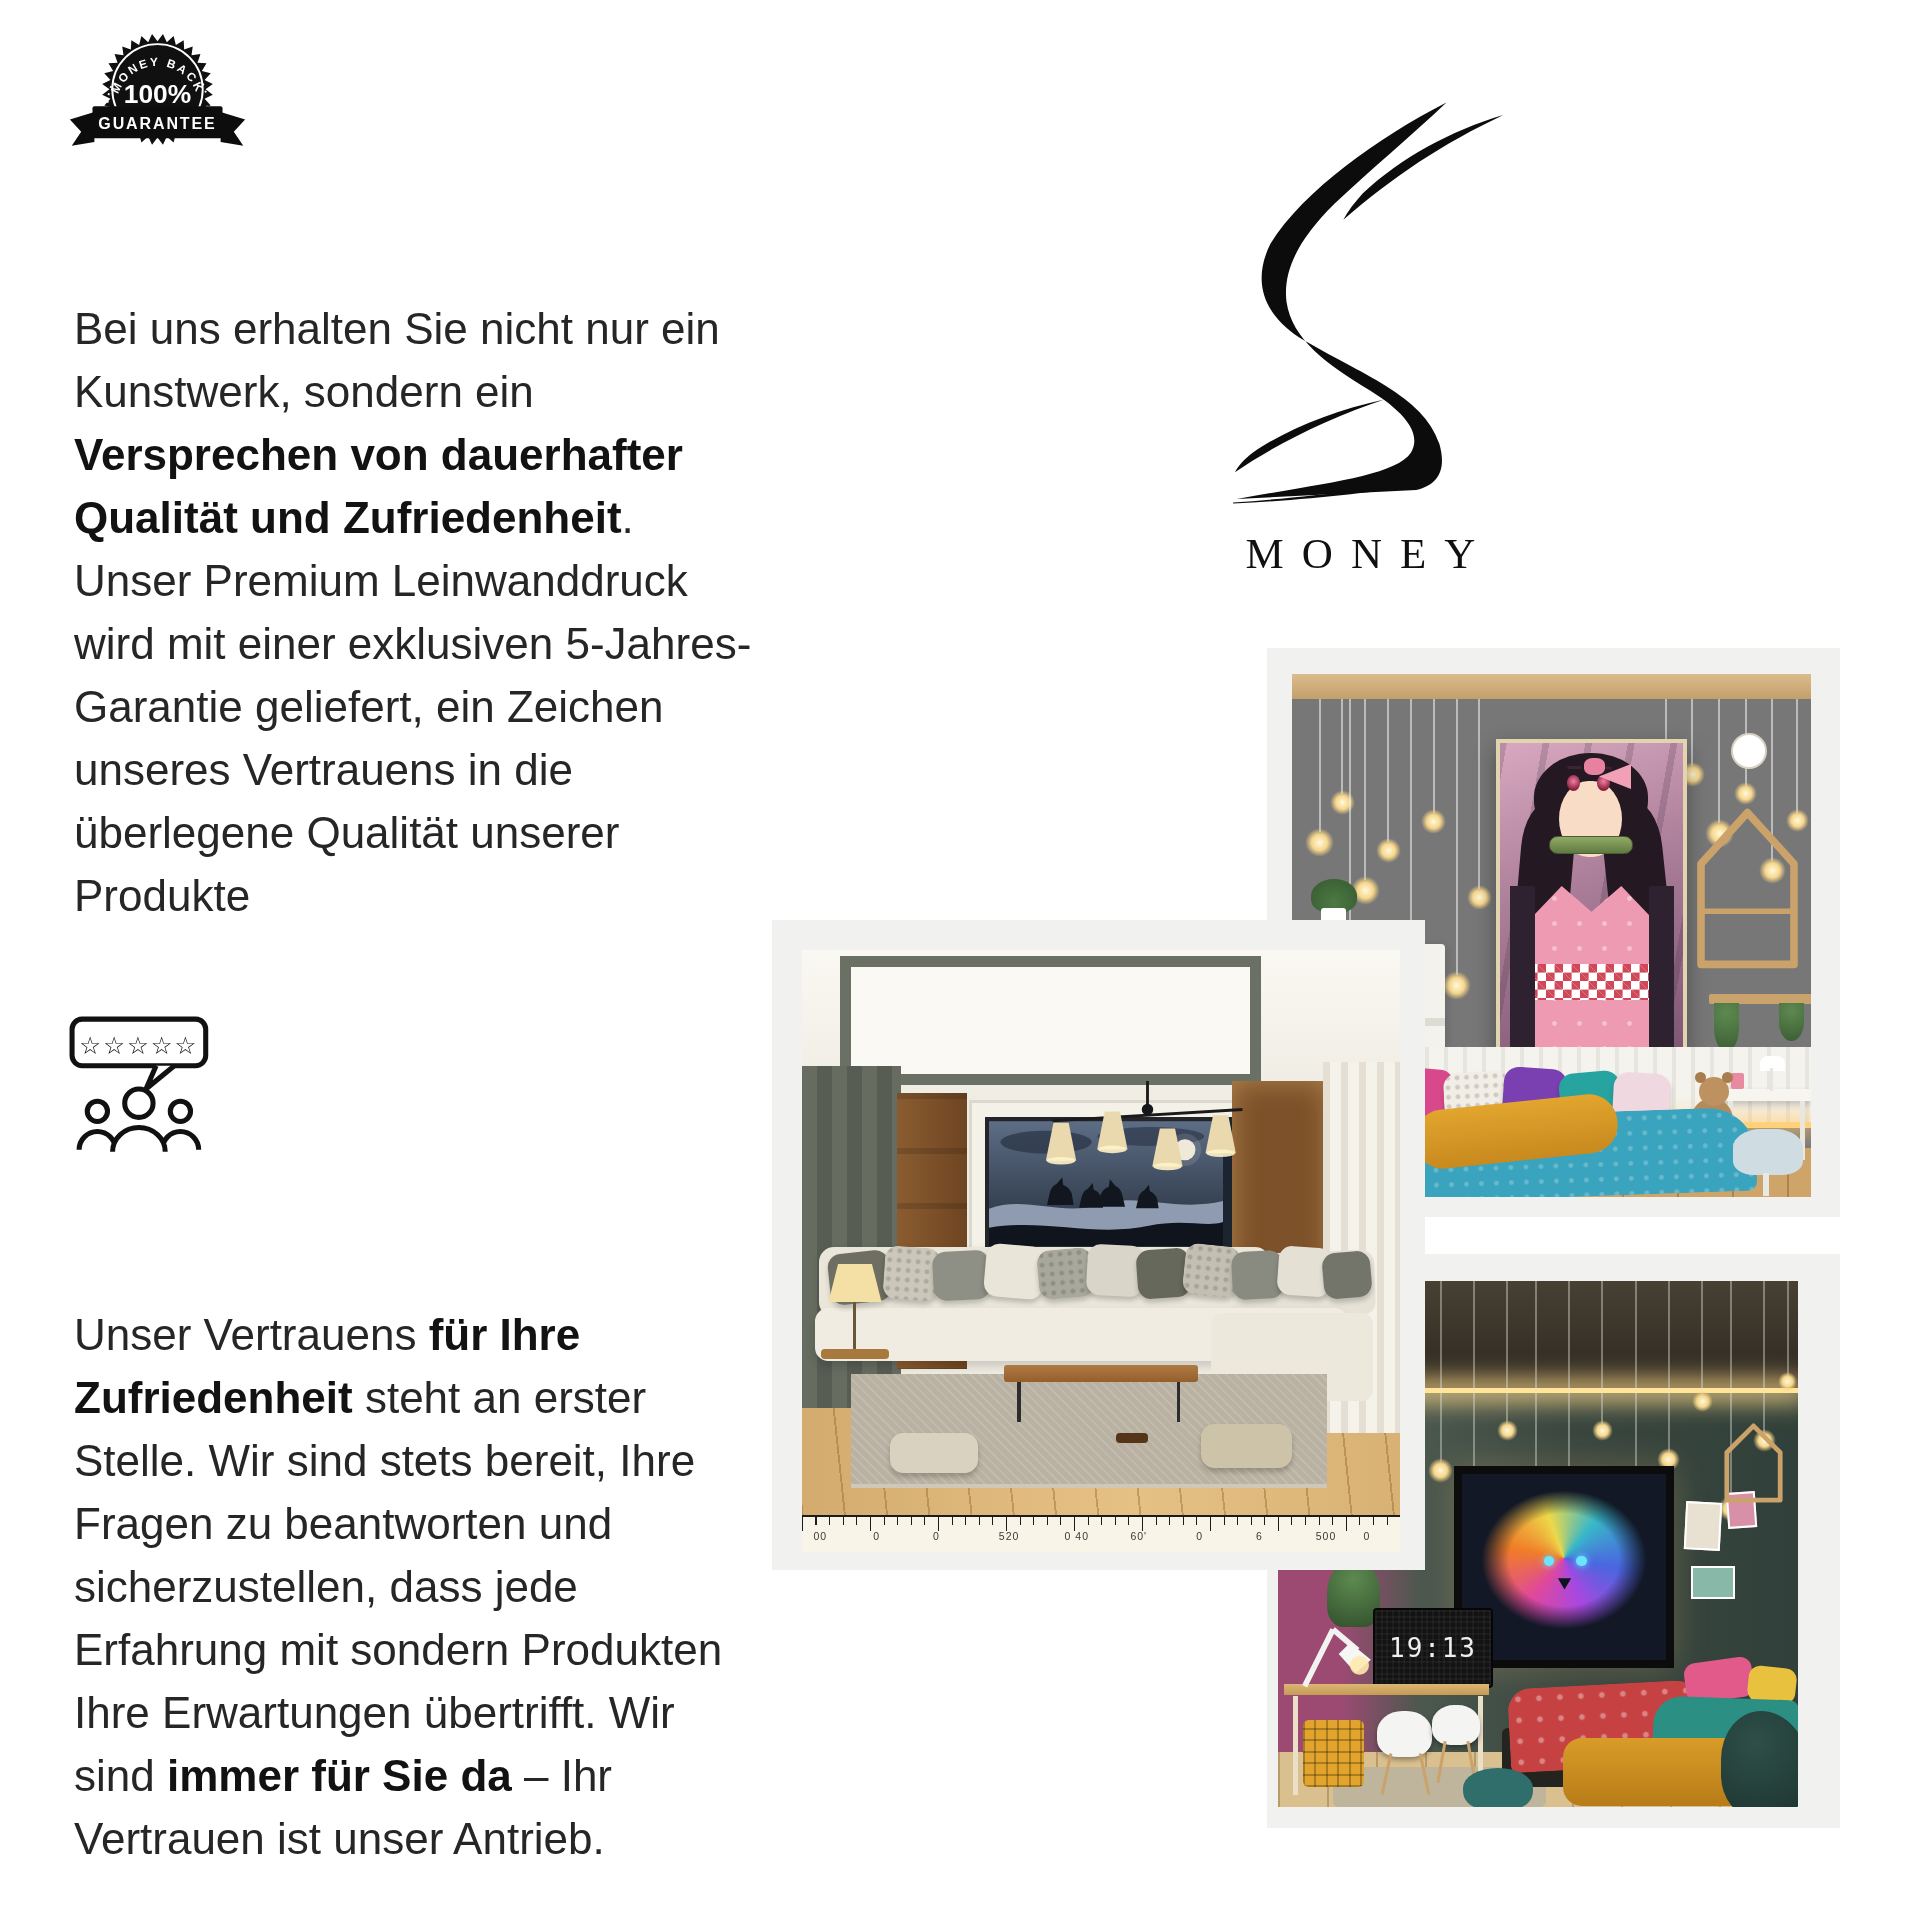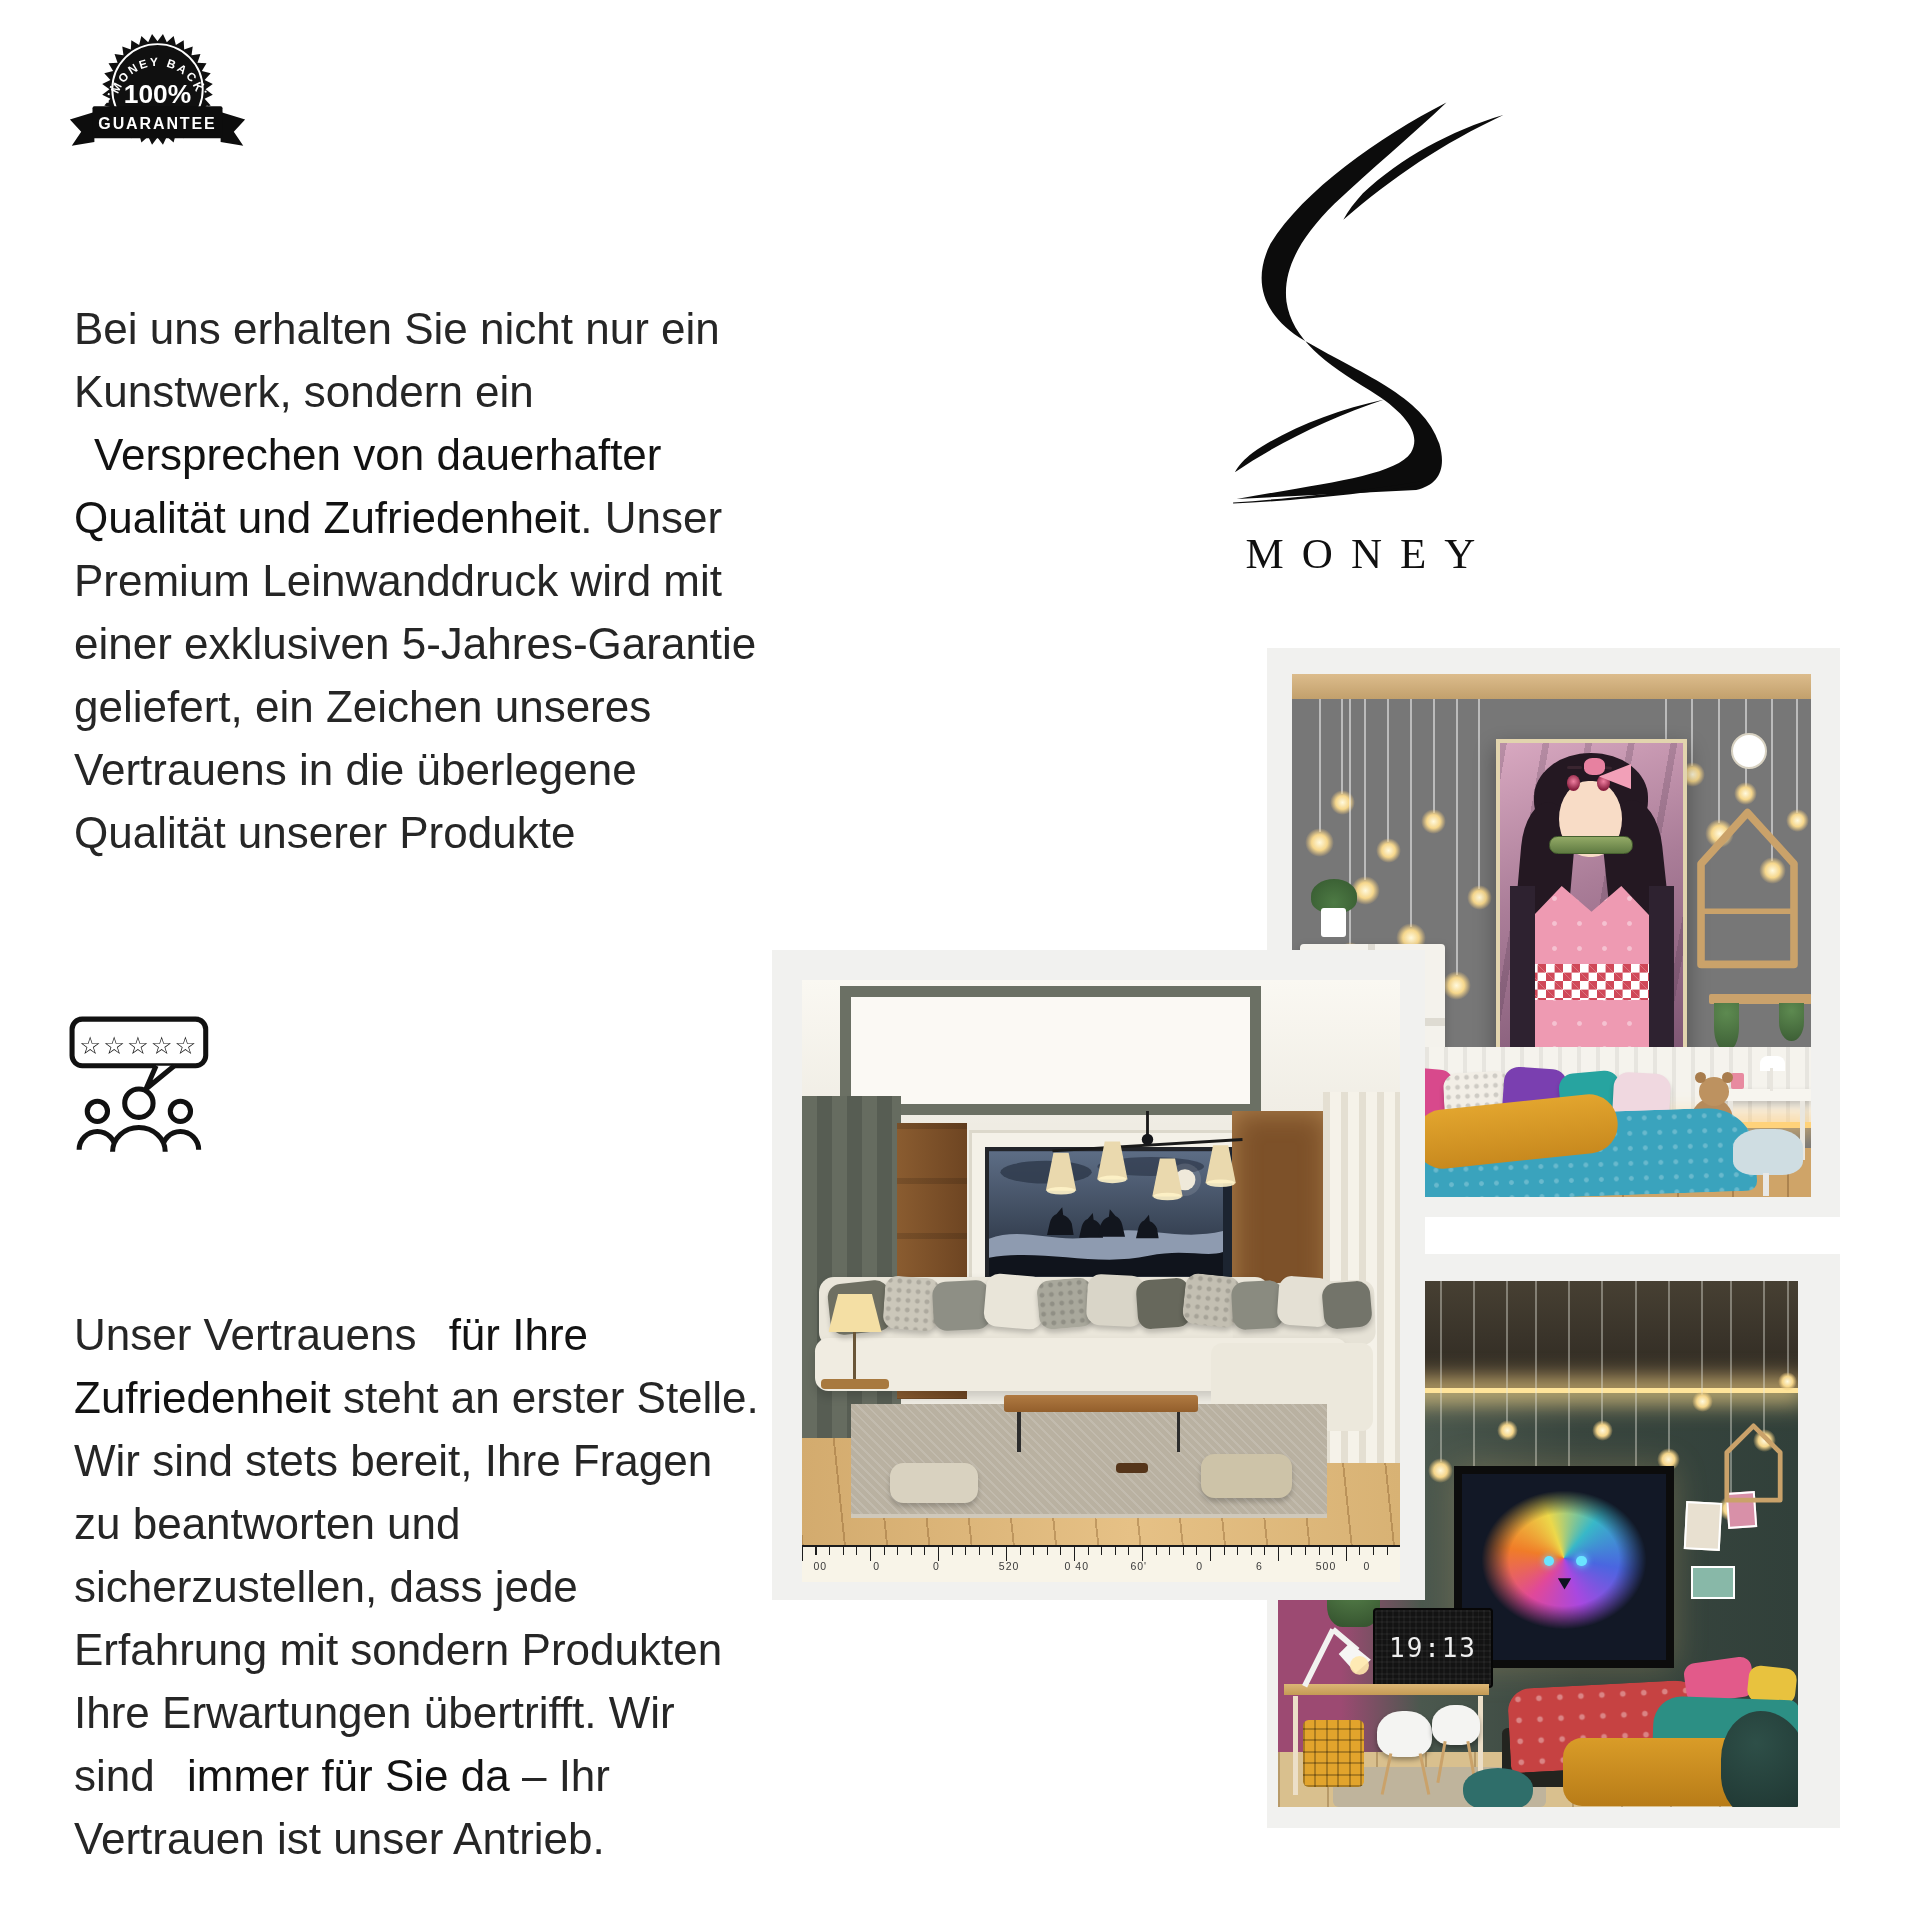--- a/index.html
+++ b/index.html
@@ -10,34 +10,34 @@
 
   
   #badge{left:68px;top:32px;width:179px;height:126px;}
   svg text{font-family:"Liberation Sans",sans-serif;}
   h1,h2{margin:0;font-size:57px;line-height:1.08;font-weight:700;letter-spacing:0.5px;color:#141414;}
   #h-guarantee{left:74px;top:181px;width:723px;}
   #h-satisfaction{left:74px;top:1181px;width:723px;}
   .para{font-size:44px;line-height:63px;color:#262626;}
   #p-guarantee{left:74px;top:253px;width:683px;}
   #p-satisfaction{left:74px;top:1259px;width:689px;}
-  .b{font-weight:400;color:#121212;margin-left:20px;}
+  .b{font-weight:700;color:#121212;}
   #review-icon{left:67px;top:1014px;width:162px;height:148px;}
 
   
   #logo-mark{left:1210px;top:88px;width:320px;height:445px;}
   #wordmark{left:1200px;top:529px;width:339px;text-align:center;
             font-family:"Liberation Serif",serif;font-size:43px;letter-spacing:.42em;
             color:#101010;}
 
   
   .card{position:absolute;background:#f1f1ef;}
   #card-girl{left:1267px;top:648px;width:573px;height:569px;z-index:1;}
   #card-lion{left:1267px;top:1254px;width:573px;height:574px;z-index:2;}
-  #card-wolves{left:772px;top:950px;width:653px;height:650px;z-index:3;}
+  #card-wolves{left:772px;top:920px;width:653px;height:650px;z-index:3;}
   .photo{position:absolute;overflow:hidden;background:#777;}
   #photo-girl{left:25px;top:26px;width:519px;height:523px;}
   #photo-lion{left:11px;top:27px;width:520px;height:526px;}
   #photo-wolves{left:29.5px;top:30px;width:598px;height:602px;}
 
   
   .w-ceil{left:0;top:0;right:0;height:160px;background:linear-gradient(#faf8f2,#eeebe2);}
   .w-ceilframe{left:38px;top:5.7px;width:399px;height:107px;border:11.4px solid #6b7064;background:#fbf9f4;}
   .w-wall{left:0;top:143px;right:0;height:314px;background:#efece3;}
   .w-panel{left:0;top:116px;width:99px;height:342px;

